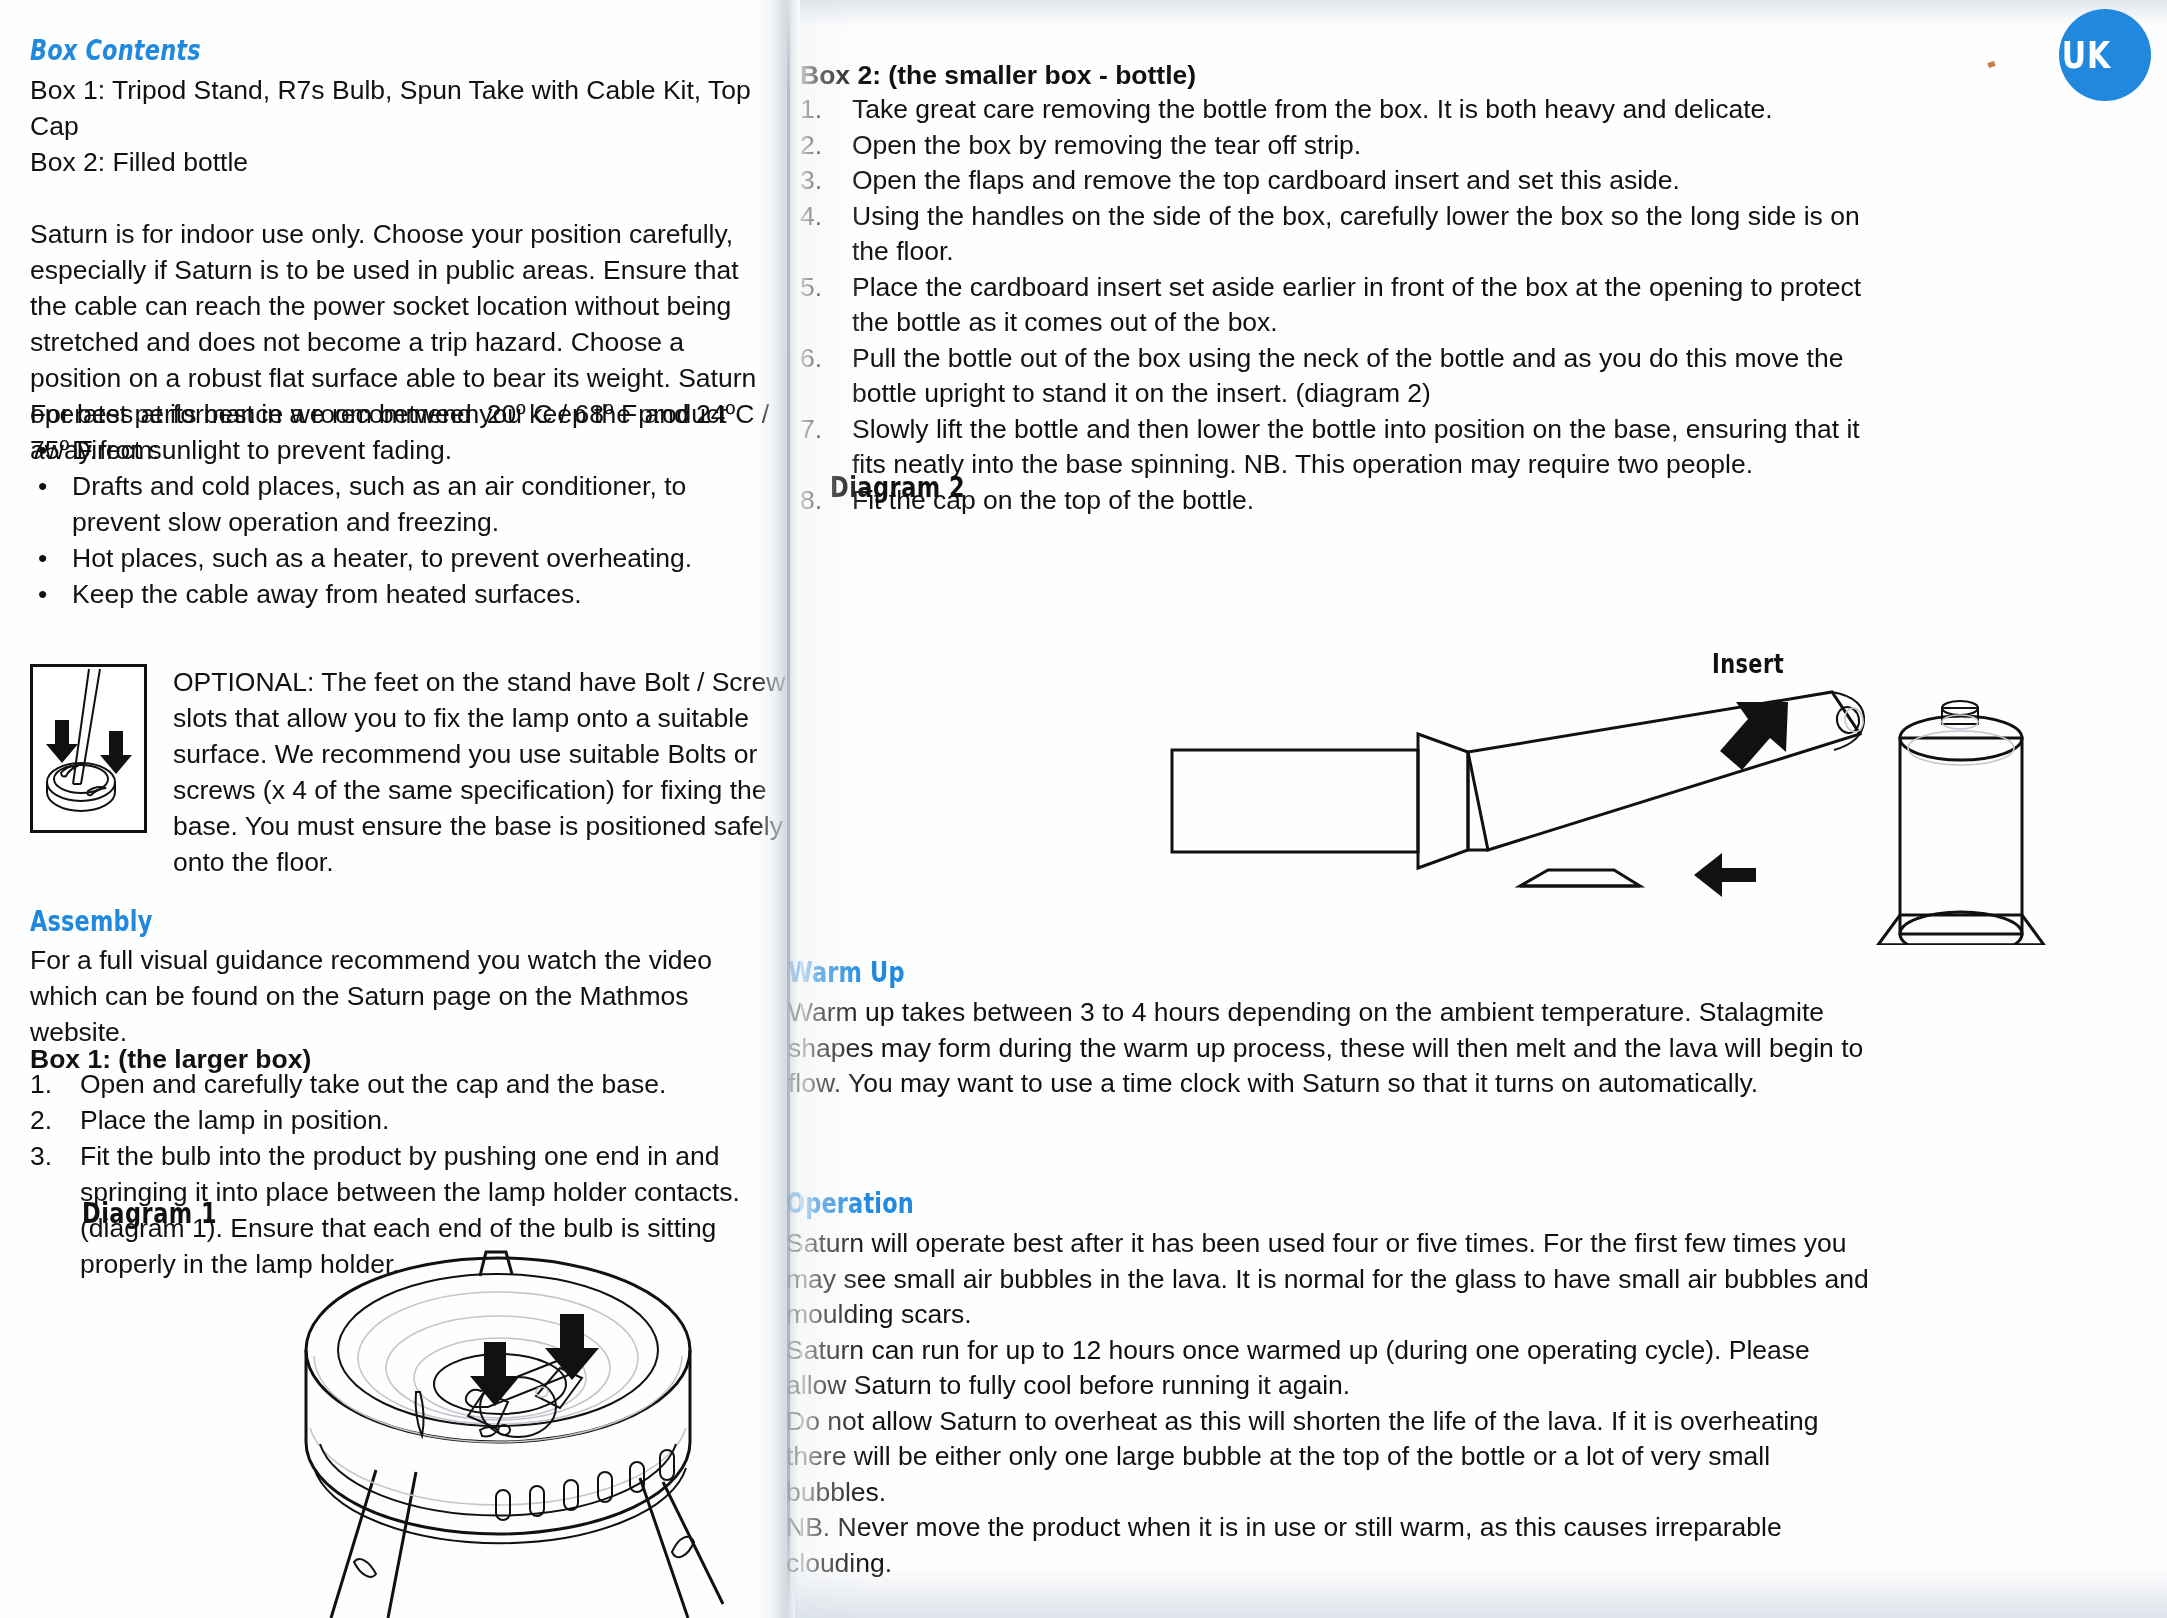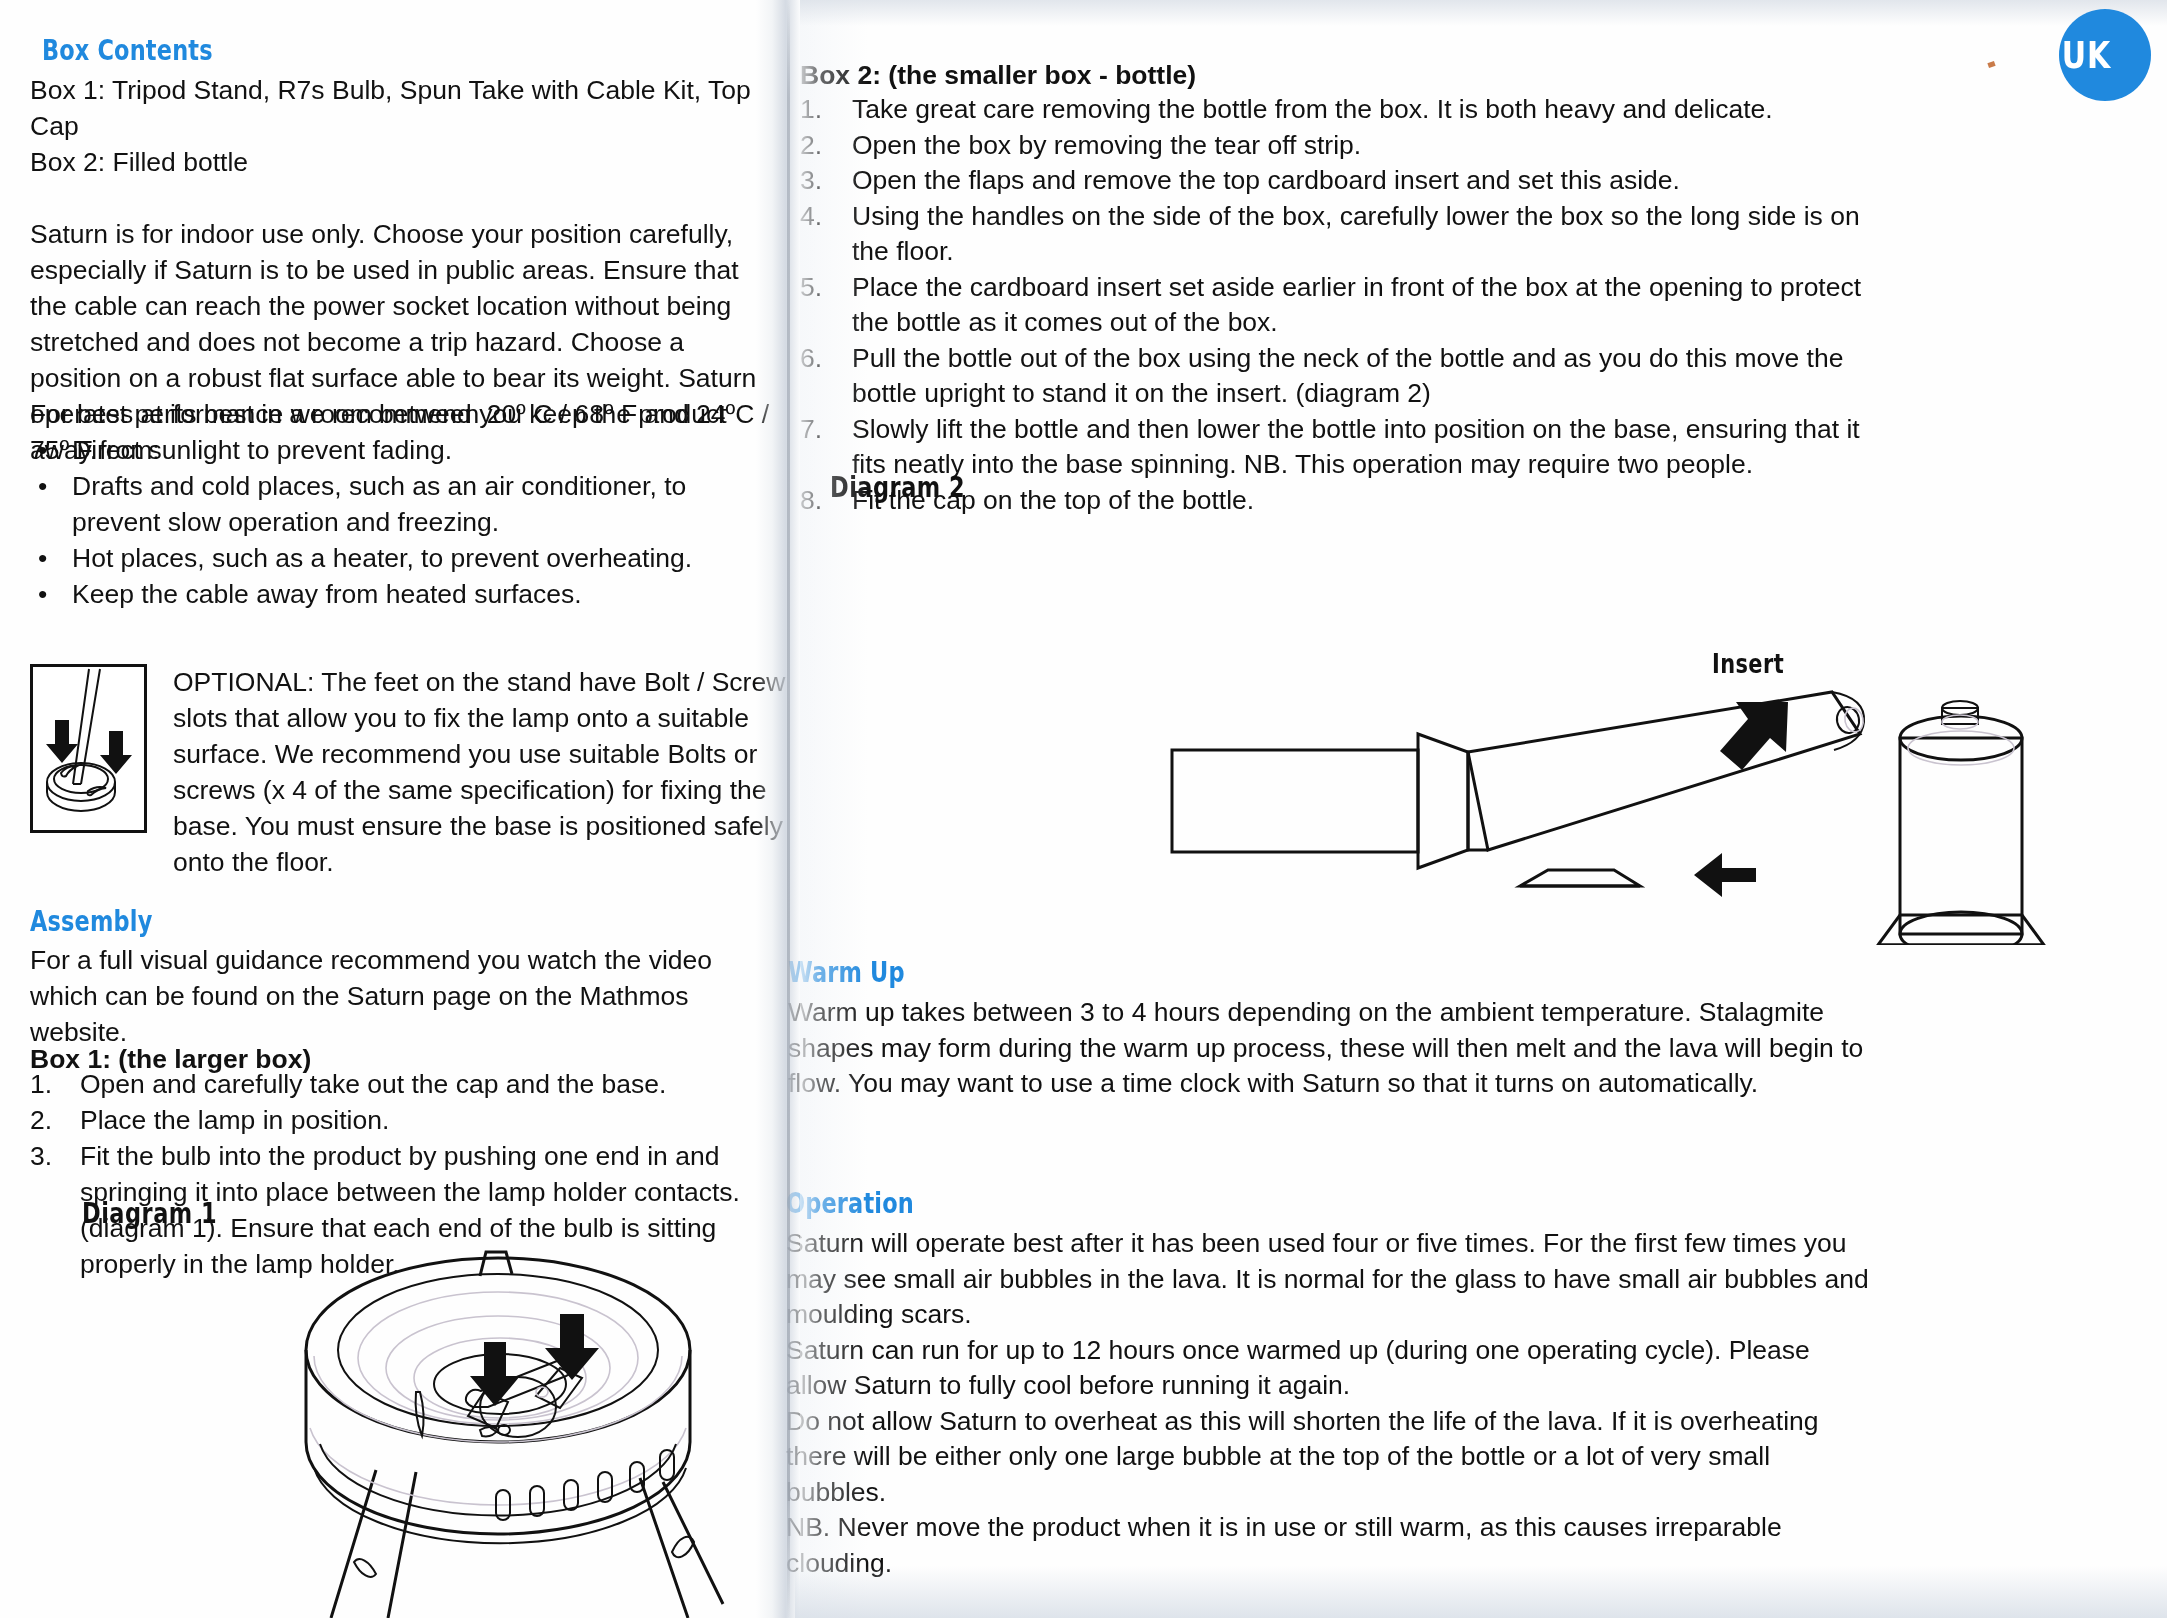--- a/index.html
+++ b/index.html
@@ -134,21 +134,21 @@
     letter-spacing:.5px;
   }
 </style>
 </head>
 <body>
 
 <div class="scan">
 
   <div class="col left-col">
 
-    <div style="position:absolute;left:12px;top:33px;width:760px;">
+    <div style="position:absolute;left:0;top:33px;width:760px;font-style:italic;">
       <h2 class="h-blue">Box Contents</h2>
     </div>
 
     <div style="position:absolute;left:0;top:72px;width:760px;">
       <p class="body">Box 1: Tripod Stand, R7s Bulb, Spun Take with Cable Kit, Top Cap</p>
       <p class="body">Box 2: Filled bottle</p>
     </div>
 
     <div style="position:absolute;left:0;top:216px;width:752px;">
       <p class="body">Saturn is for indoor use only. Choose your position carefully, especially if Saturn is to be used in public areas. Ensure that the cable can reach the power socket location without being stretched and does not become a trip hazard. Choose a position on a robust flat surface able to bear its weight. Saturn operates at its best in a room between 20º C / 68º F and 24ºC / 75º F.</p>

